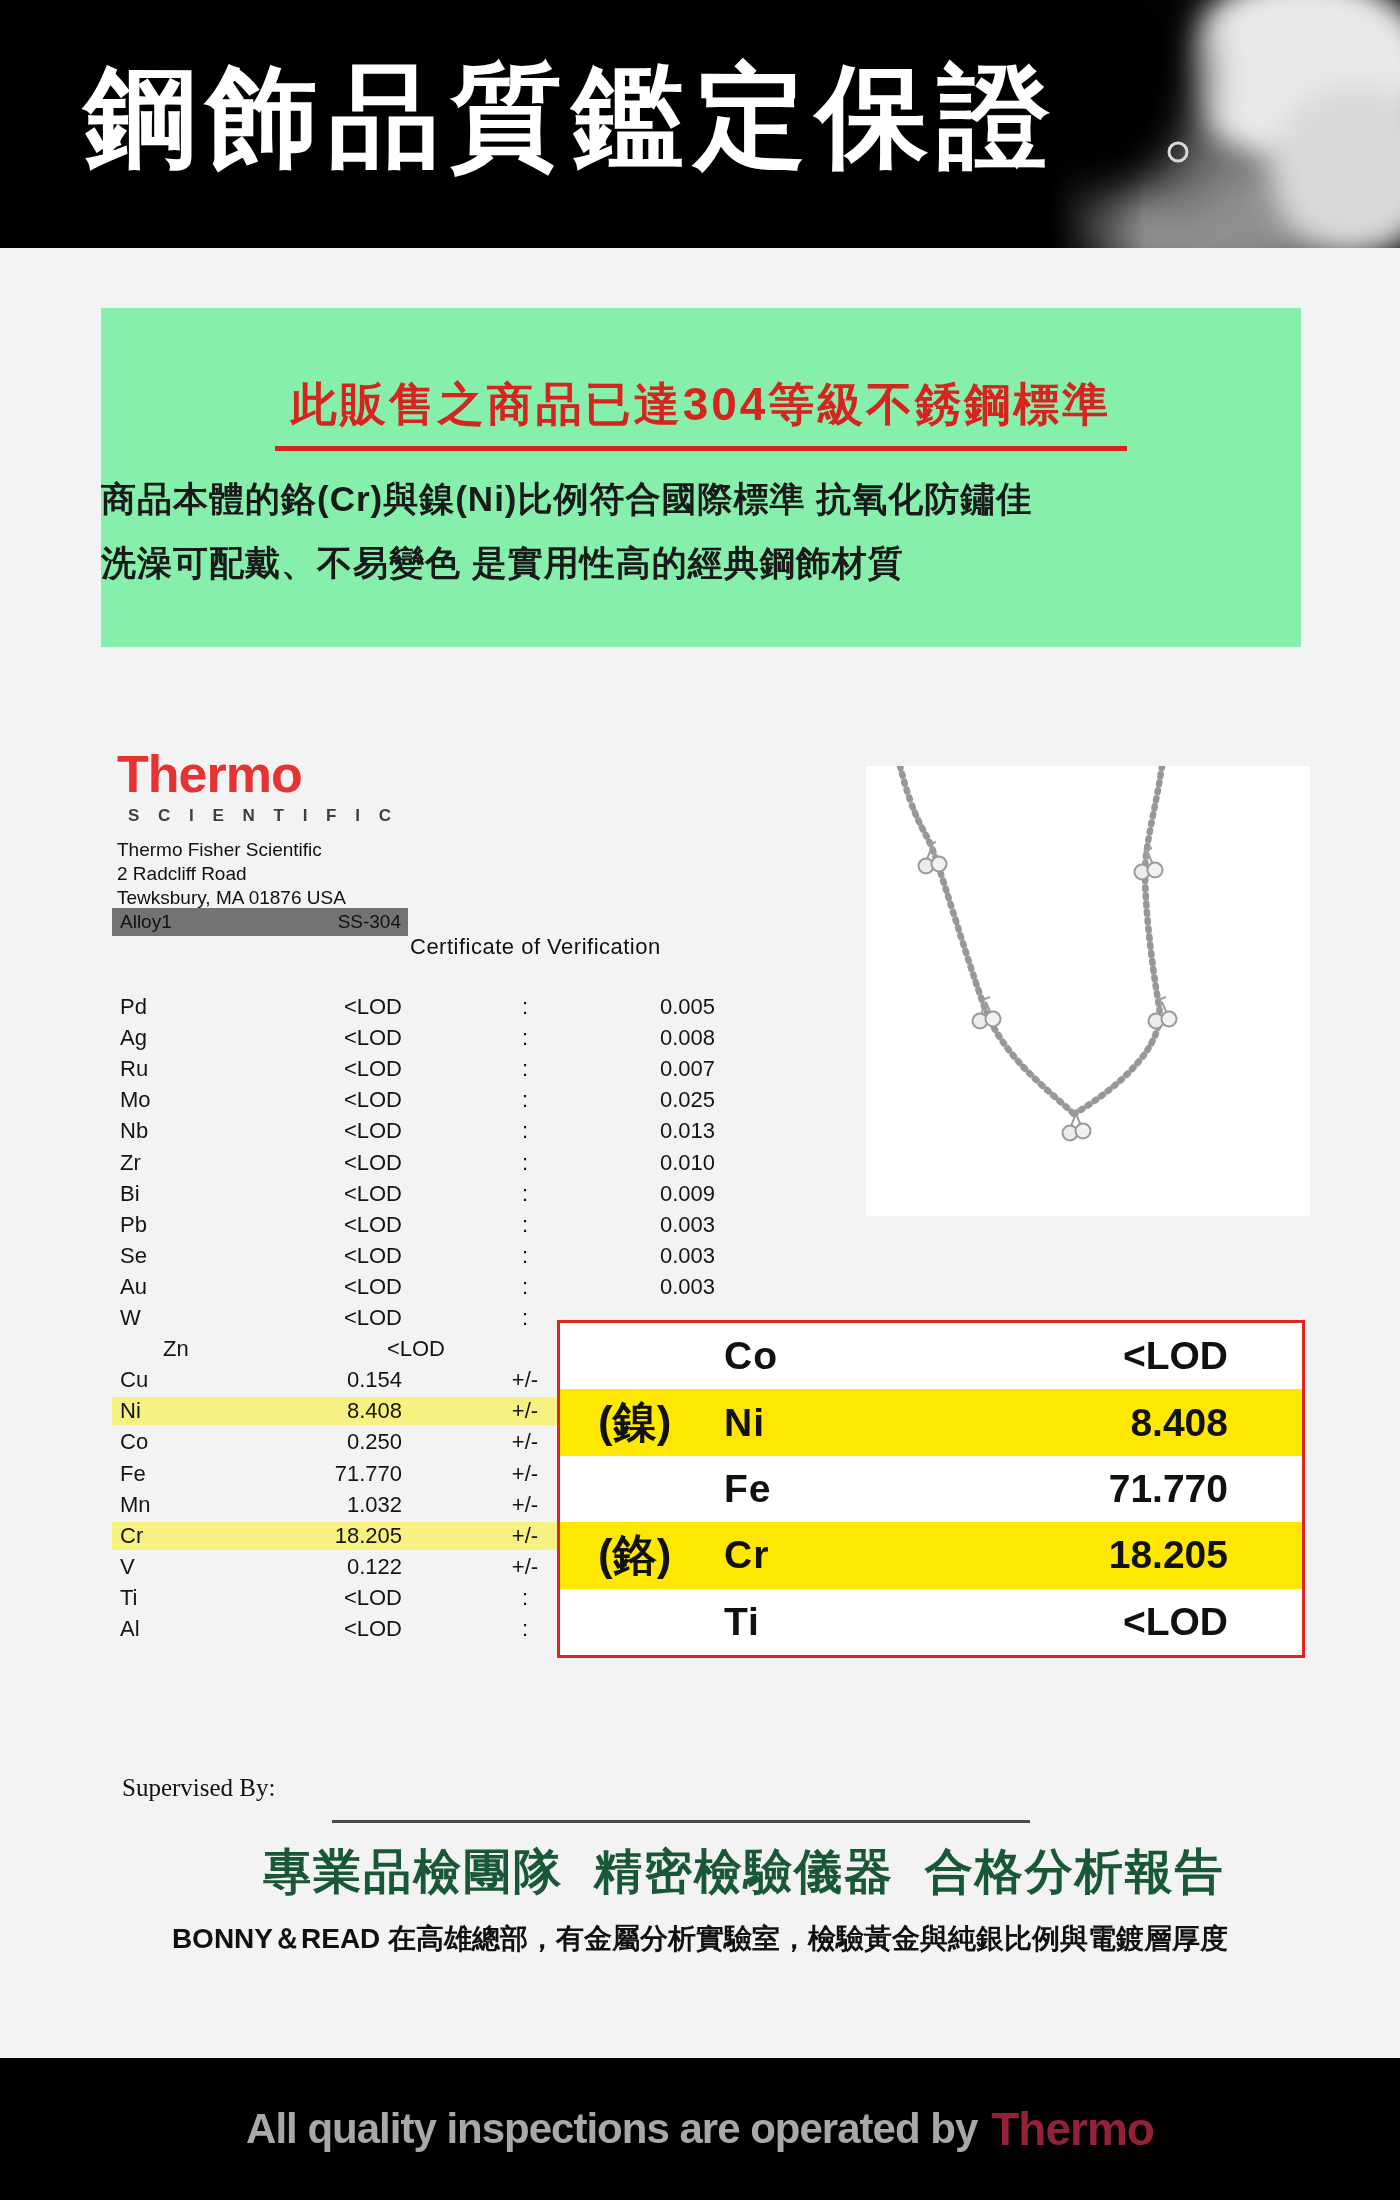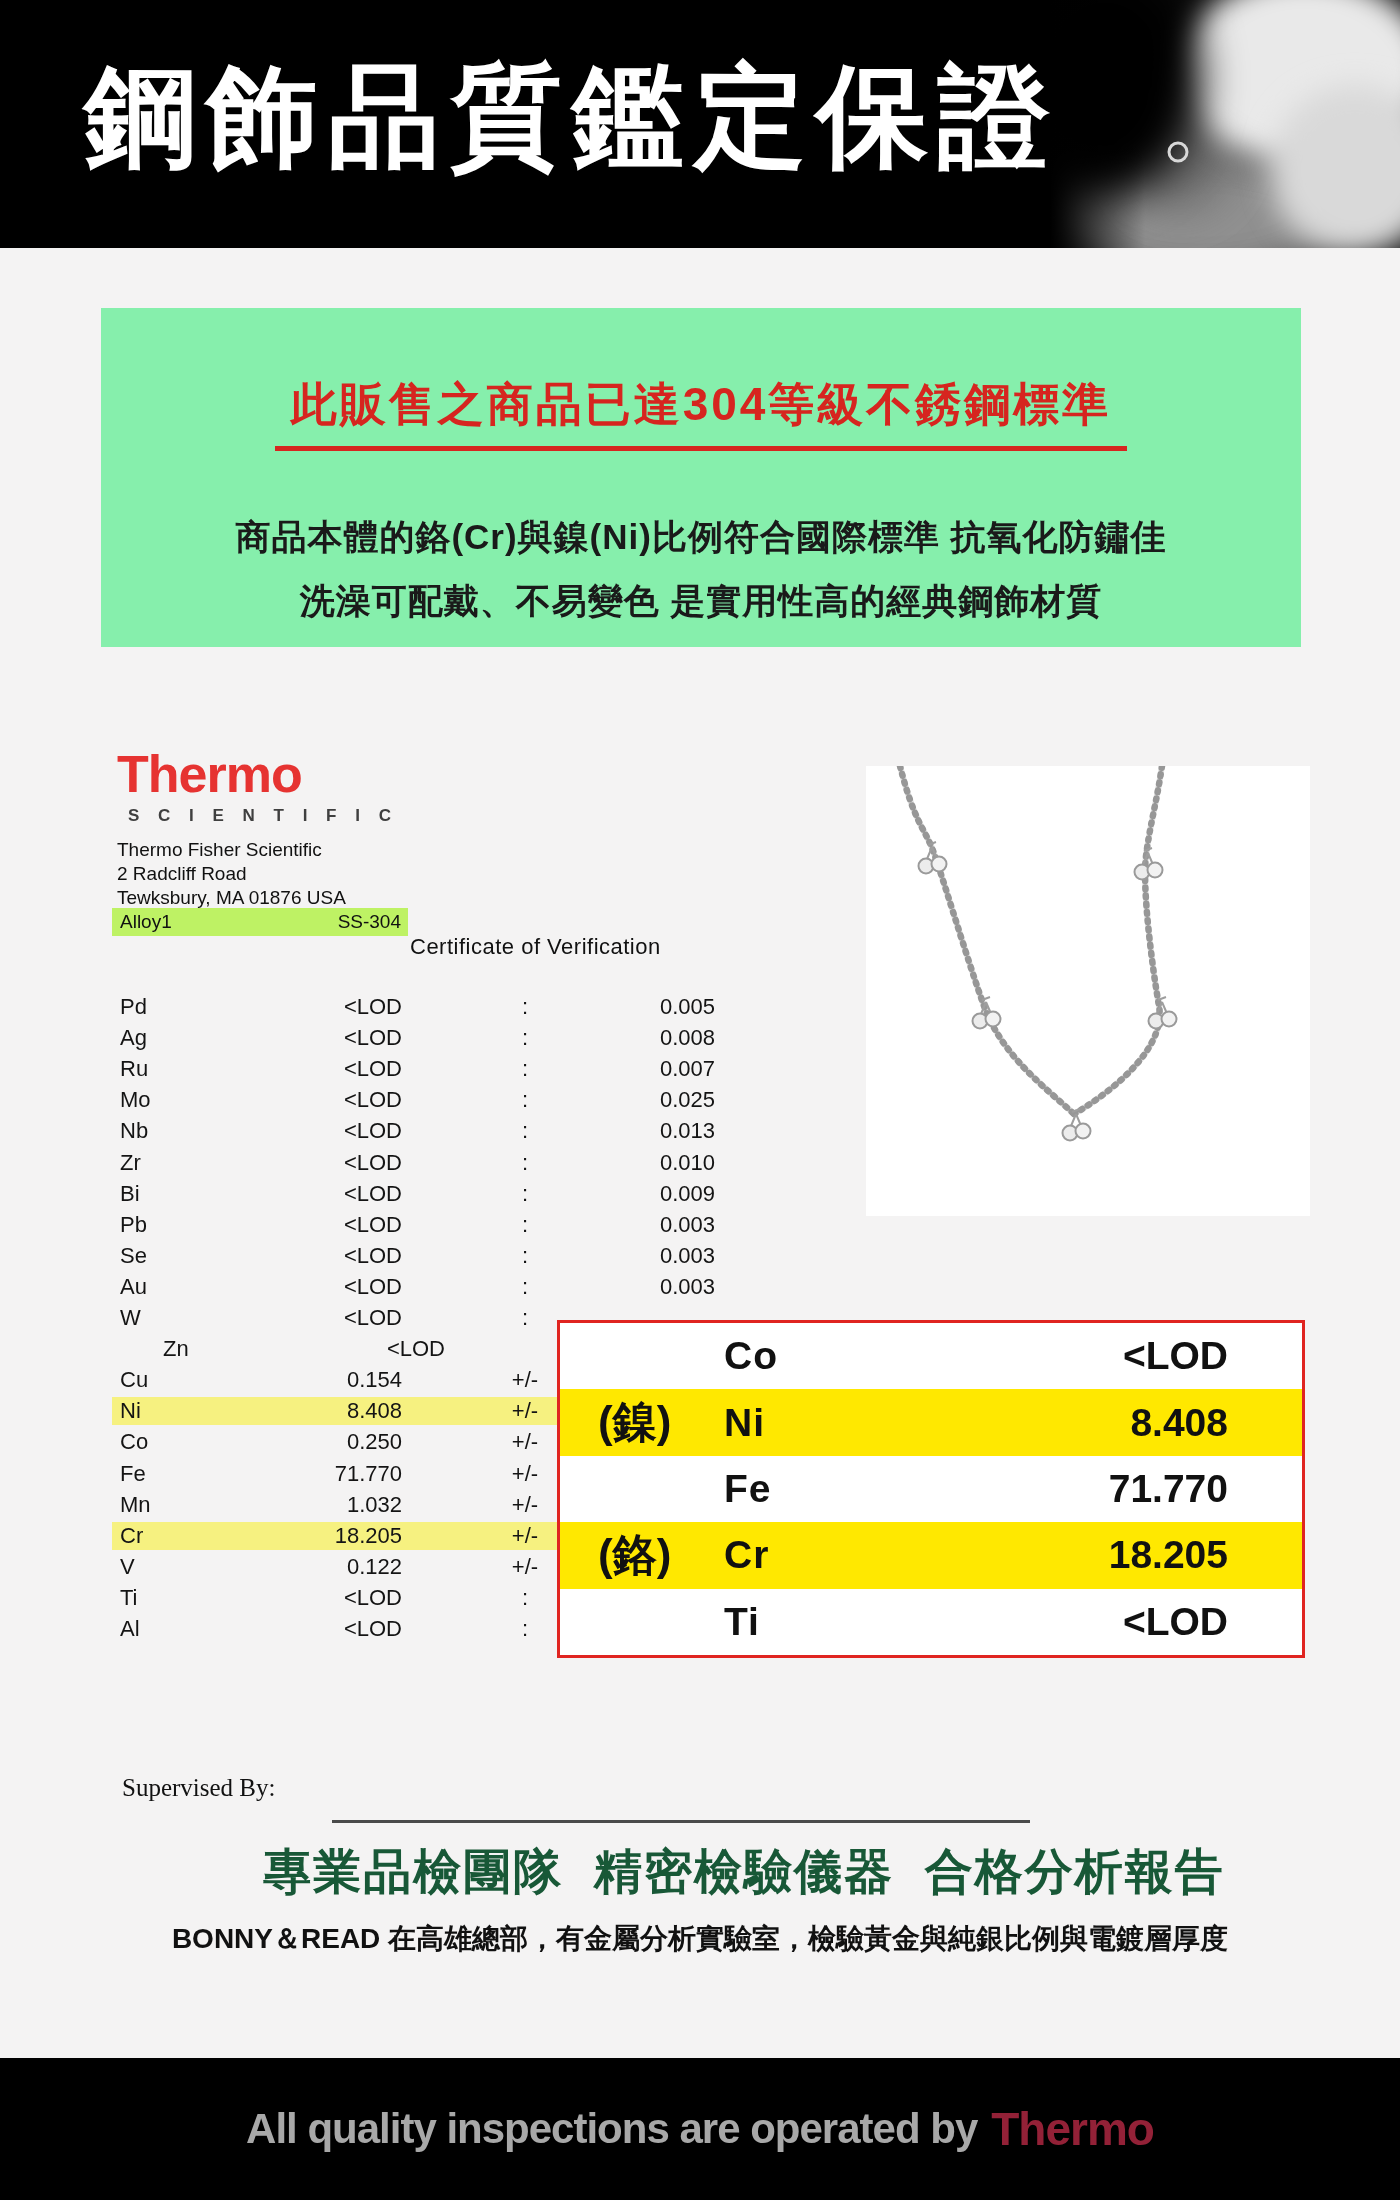--- a/index.html
+++ b/index.html
@@ -10,34 +10,34 @@
   .hdr{position:absolute;left:0;top:0;width:1400px;height:248px;background:#000;}
   .hdr-title{position:absolute;left:84px;top:50px;color:#fff;font-size:112px;font-weight:900;
     letter-spacing:10px;line-height:1.2;white-space:nowrap;}
   .hdr-photo{position:absolute;left:1050px;top:0;width:350px;height:248px;}
 
   
   .intro{position:absolute;left:101px;top:308px;width:1200px;height:339px;background:#86efac;}
   .intro-title{position:absolute;left:0;top:66px;width:100%;text-align:center;color:#d6251f;
     font-size:46px;font-weight:900;letter-spacing:3px;white-space:nowrap;}
   .intro-underline{position:absolute;left:174px;top:138px;width:852px;height:5px;background:#d6251f;}
-  .intro-line{position:absolute;left:0;width:100%;text-align:center;color:#1a1a1a;
-    font-size:35px;font-weight:600;letter-spacing:1px;white-space:nowrap;margin-top:38px;}
+  .intro-line{position:absolute;left:0;width:100%;color:#1a1a1a;
+    font-size:35px;font-weight:600;letter-spacing:1px;white-space:nowrap;}
   .intro-line.l1{top:168px;}
   .intro-line.l2{top:232px;}
 
   
   .logo-brand{position:absolute;left:117px;top:748px;color:#e63331;font-size:52px;font-weight:800;
     letter-spacing:-1px;line-height:1;}
   .logo-sub{position:absolute;left:128px;top:806px;color:#3f3f3f;font-size:17px;font-weight:700;
     letter-spacing:7px;}
   .addr{position:absolute;left:117px;top:838px;color:#111;font-size:19px;line-height:24px;}
 
   
-  .alloy{position:absolute;left:112px;top:908px;width:296px;height:28px;background:#bef264;
+  .alloy{position:absolute;left:112px;top:908px;width:296px;height:28px;background:#737373;
     color:#111;font-size:19px;line-height:28px;}
   .alloy .a-l{position:absolute;left:8px;}
   .alloy .a-r{position:absolute;right:7px;}
   .cert-title{position:absolute;left:410px;top:934px;color:#111;font-size:22px;letter-spacing:0.5px;}
 
   
   .el-row{position:absolute;left:112px;width:610px;height:30px;font-size:22px;color:#141414;}
   .el-hl{position:absolute;left:0;top:0;width:446px;height:28px;background:#f6f180;z-index:0;}
   .el-row span{position:absolute;top:1px;z-index:1;}
   .c-el{left:8px;width:70px;}

